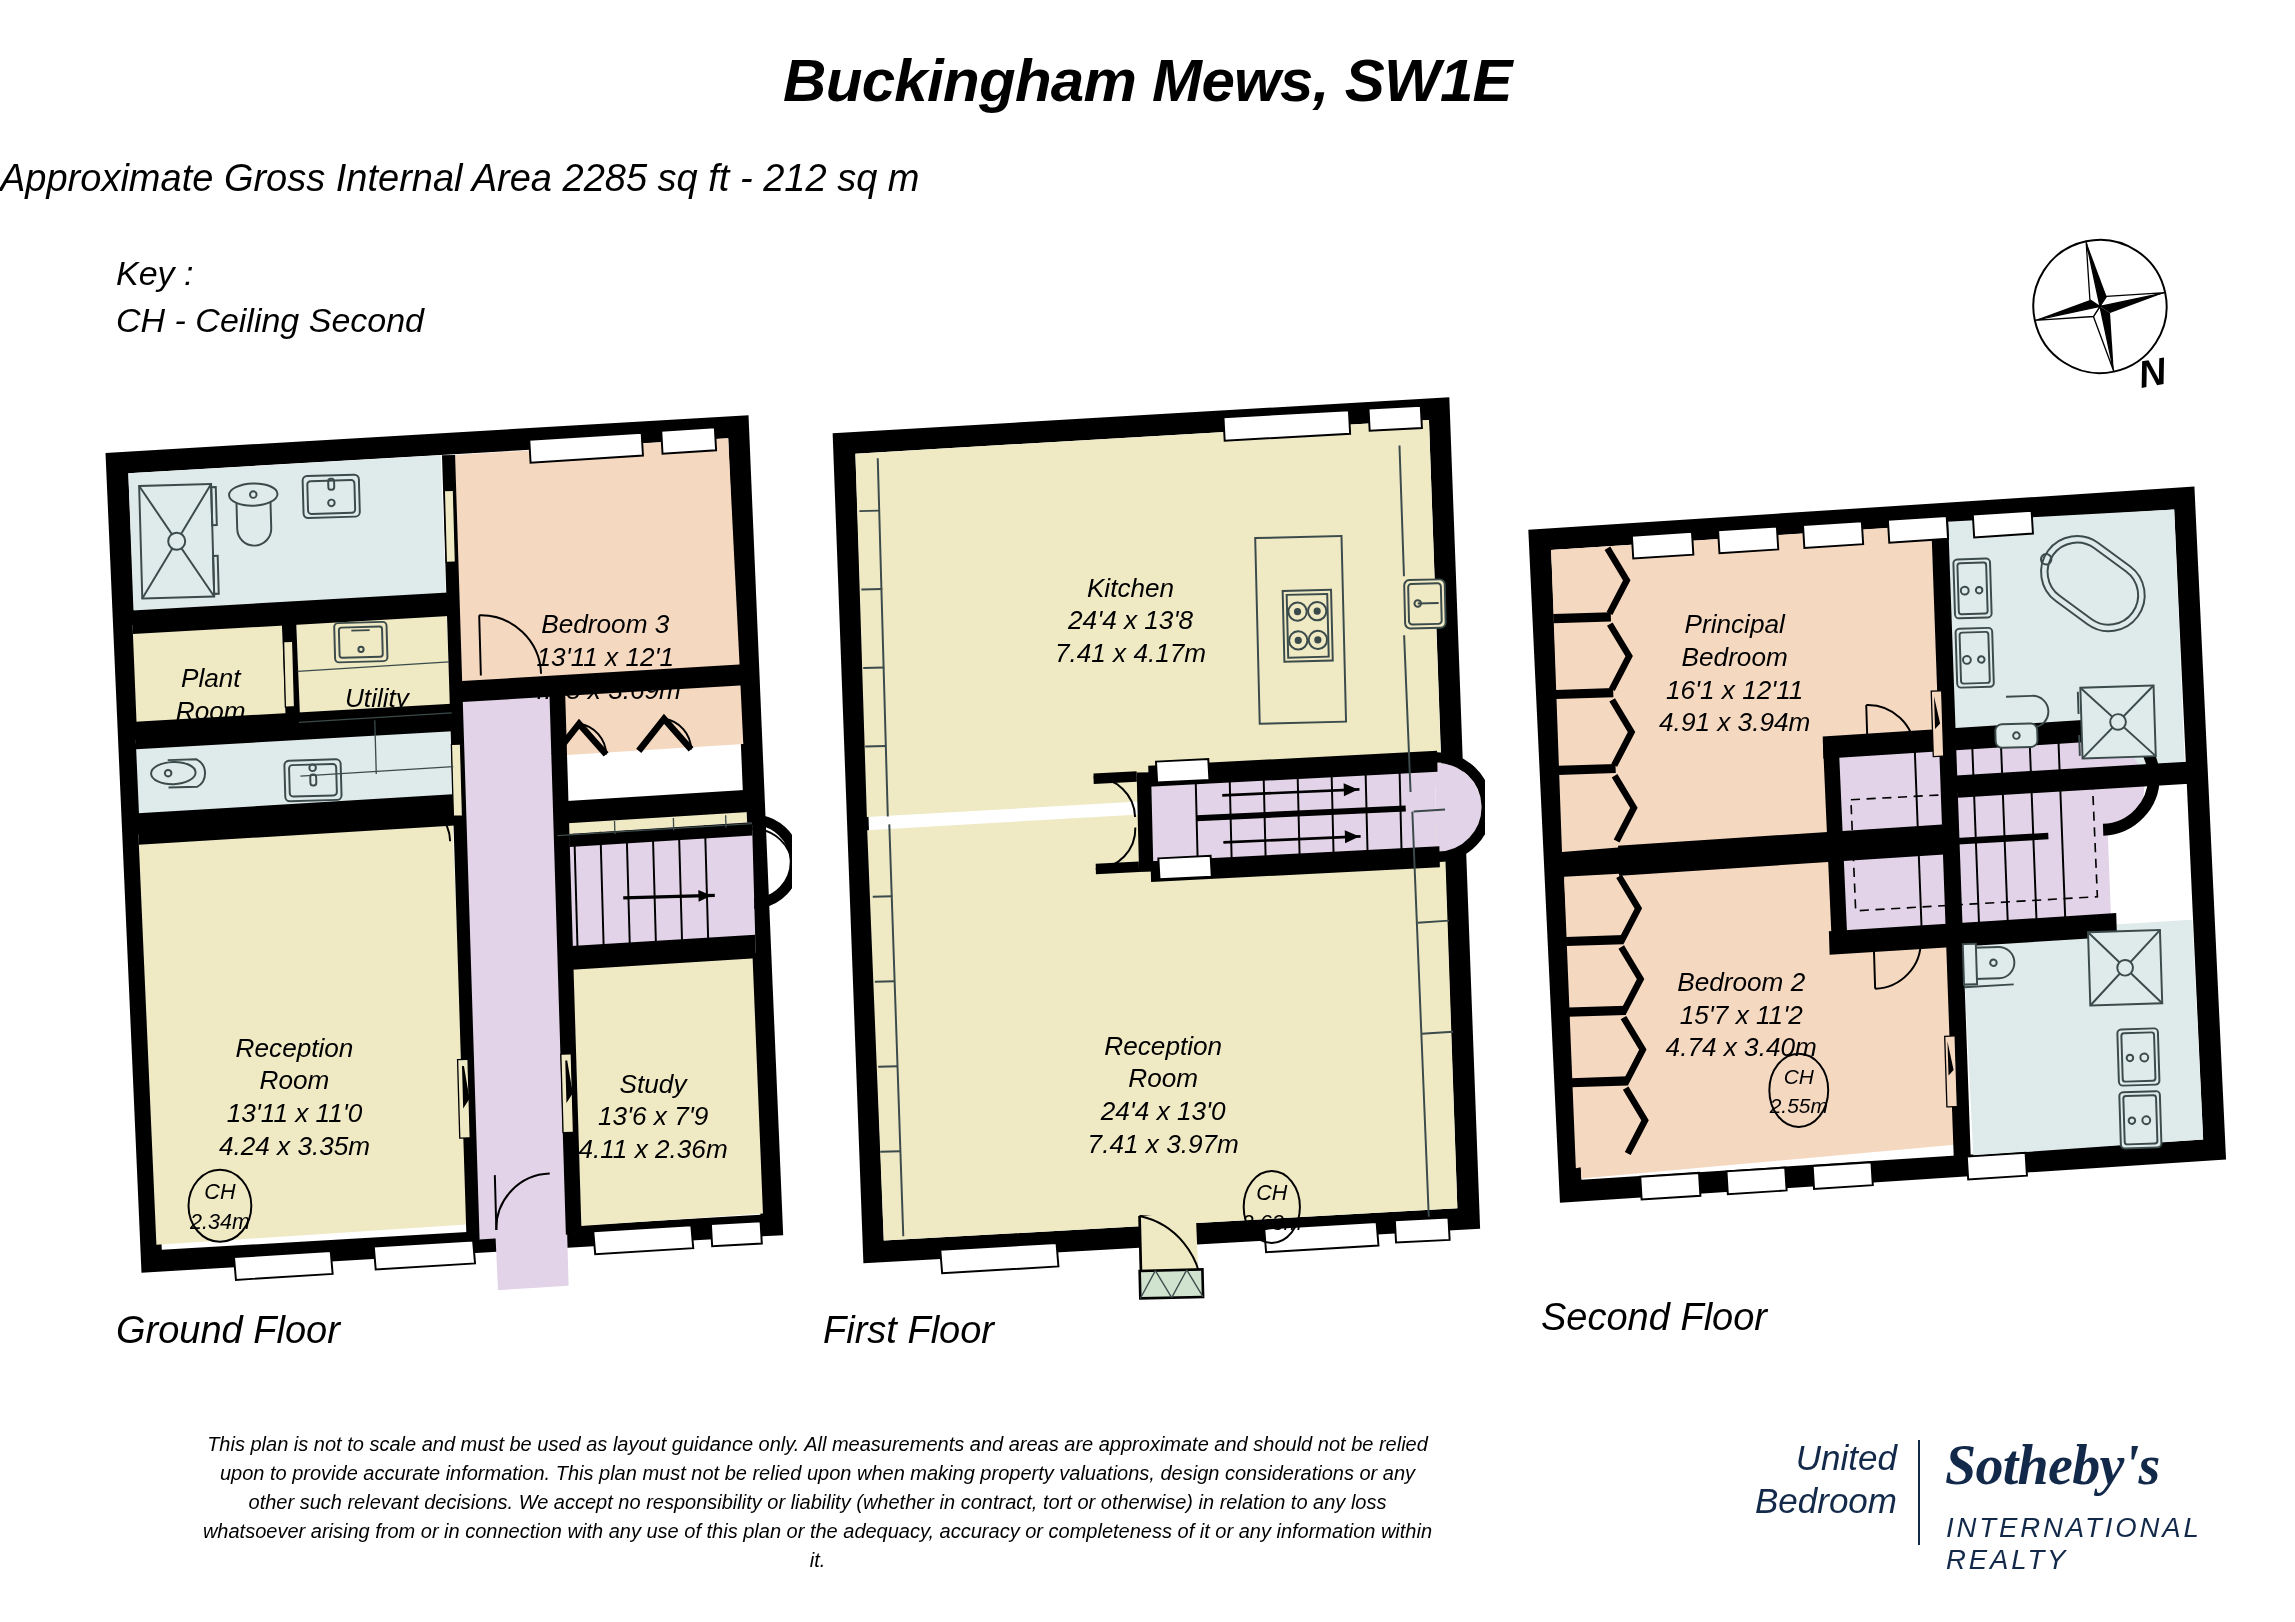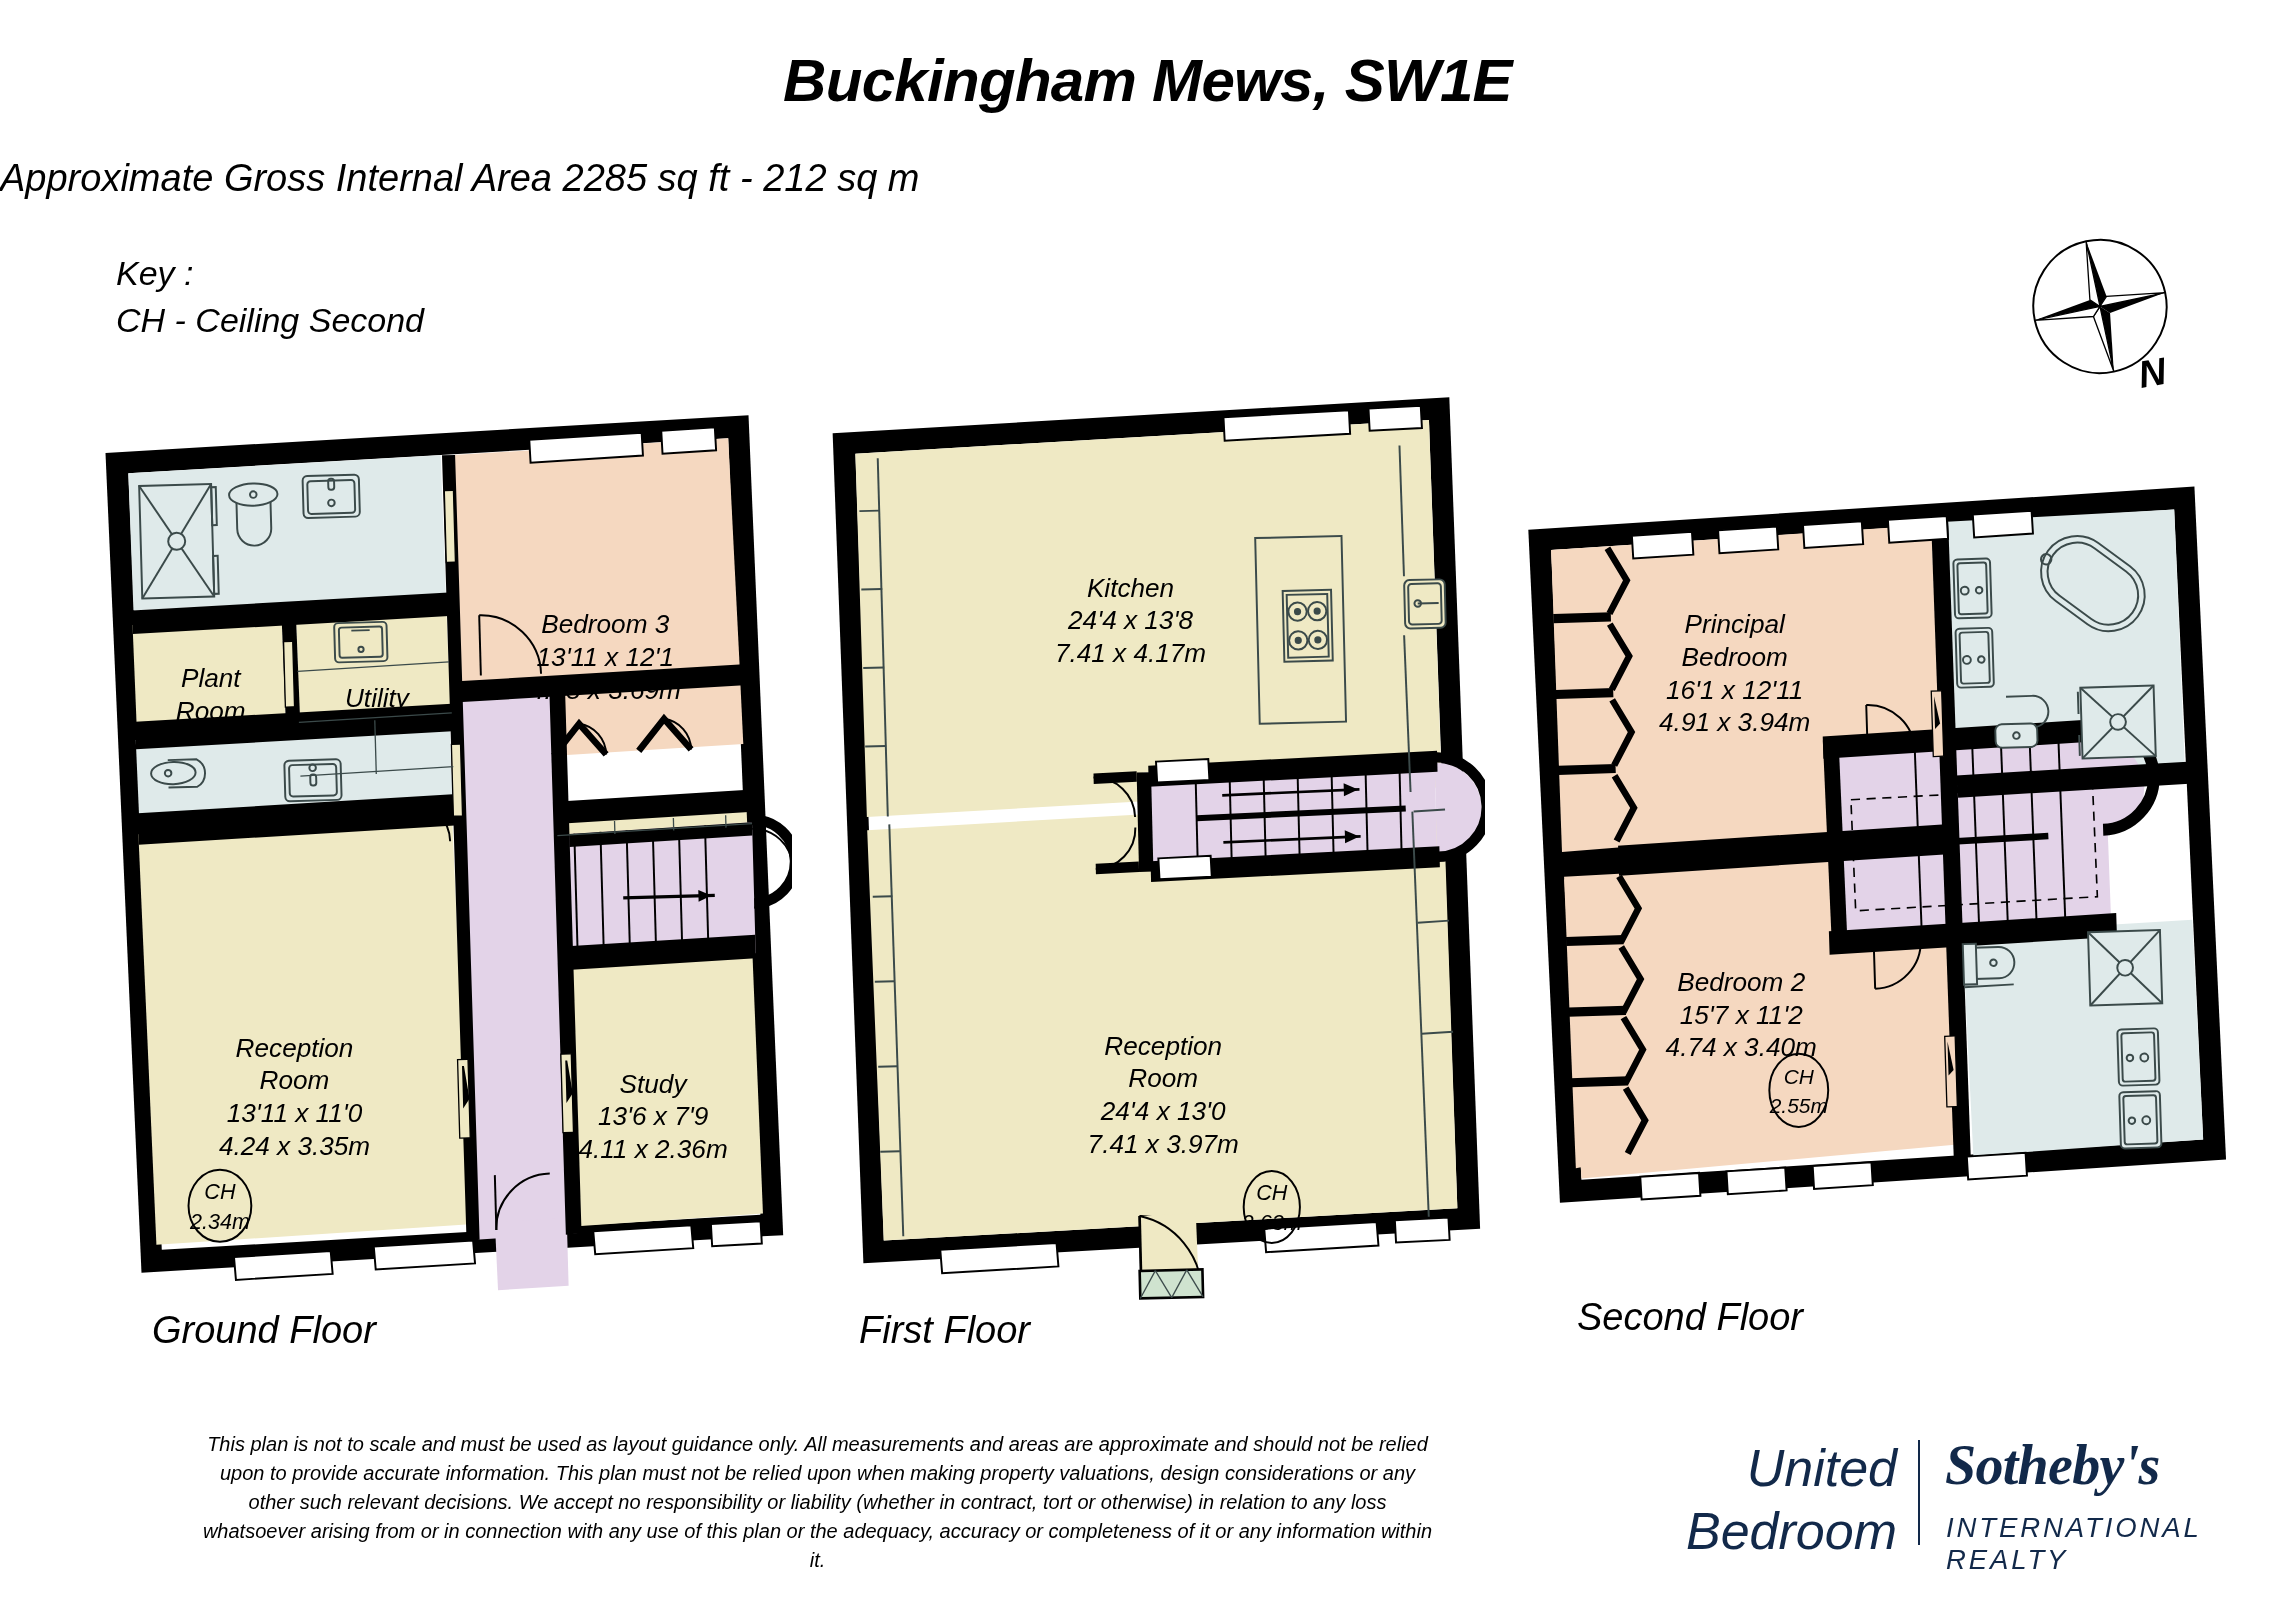--- a/index.html
+++ b/index.html
@@ -2,27 +2,27 @@
 <html style="font-size:10.5px"><head>
 <meta charset="utf-8">
 <style>
   html,body{margin:0;padding:0;background:#ffffff;}
   body{width:2295px;height:1623px;position:relative;overflow:hidden;
        font-family:"Liberation Sans","DejaVu Sans",sans-serif;color:#000;}
   .abs{position:absolute;font-style:italic;}
   #title{top:46px;left:0;width:2295px;text-align:center;font-size:60px;font-weight:bold;letter-spacing:-0.7px;}
   #subtitle{top:157px;left:0;width:2295px;text-align:left;font-size:38px;}
   #key{top:250px;left:116px;font-size:34px;line-height:1.38;}
-  .floorlabel{font-size:38px;margin-left:36px;}
+  .floorlabel{font-size:38px;}
   #gf-label{top:1309px;left:116px;}
   #ff-label{top:1309px;left:823px;}
   #sf-label{top:1296px;left:1541px;}
   #disclaimer{top:1430px;left:196px;width:1243px;text-align:center;font-size:20px;line-height:1.45;}
   #logo{top:1433px;left:1675px;width:576px;height:151px;color:#12294a;}
-  .logo-left{position:absolute;left:0;top:3.9px;width:222px;text-align:right;font-size:52px;line-height:1.22;font-family:"Liberation Sans",sans-serif;}
+  .logo-left{position:absolute;left:0;top:3.9px;width:222px;text-align:right;font-size:35px;line-height:1.22;font-family:"Liberation Sans",sans-serif;}
   .logo-div{position:absolute;left:243px;top:6.5px;width:2px;height:105px;background:#12294a;}
   .logo-s{position:absolute;left:270px;top:0px;font-size:56px;font-family:"Liberation Serif","DejaVu Serif",serif;font-weight:bold;letter-spacing:-0.7px;}
   .logo-ir{position:absolute;left:271px;top:79px;font-size:27.5px;letter-spacing:2.9px;}
   svg{display:block;}
 </style>
 </head>
 <body>
 
 <div class="abs" id="title">Buckingham Mews, SW1E</div>
 <div class="abs" id="subtitle">Approximate Gross Internal Area 2285 sq ft - 212 sq m</div>

